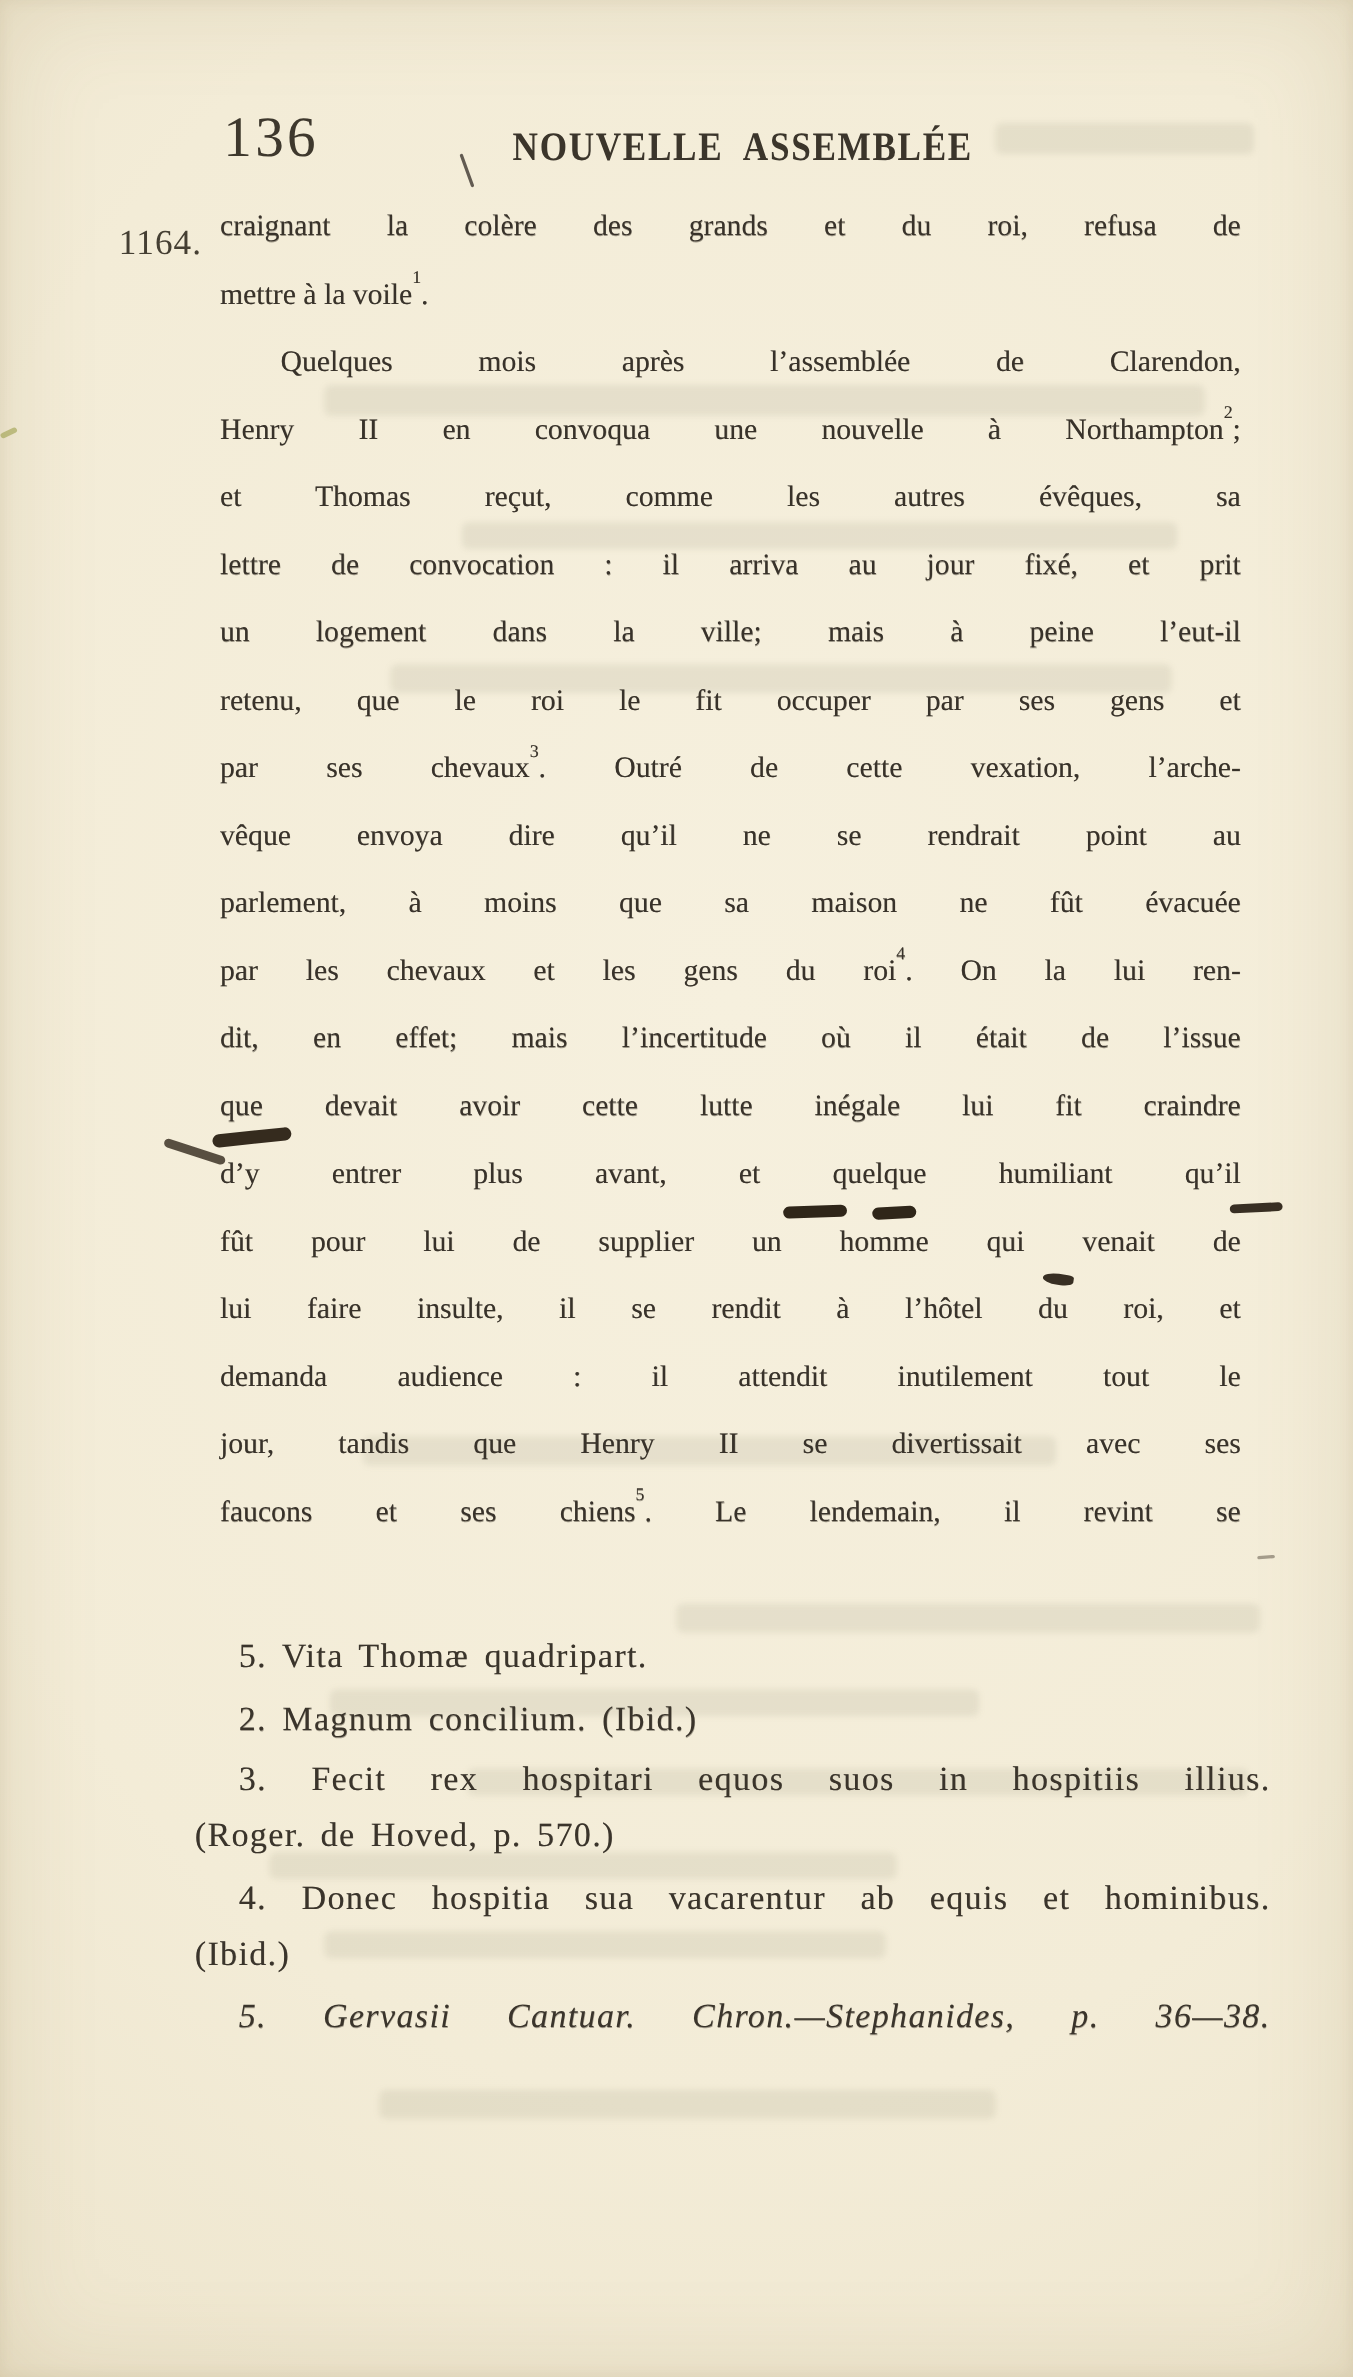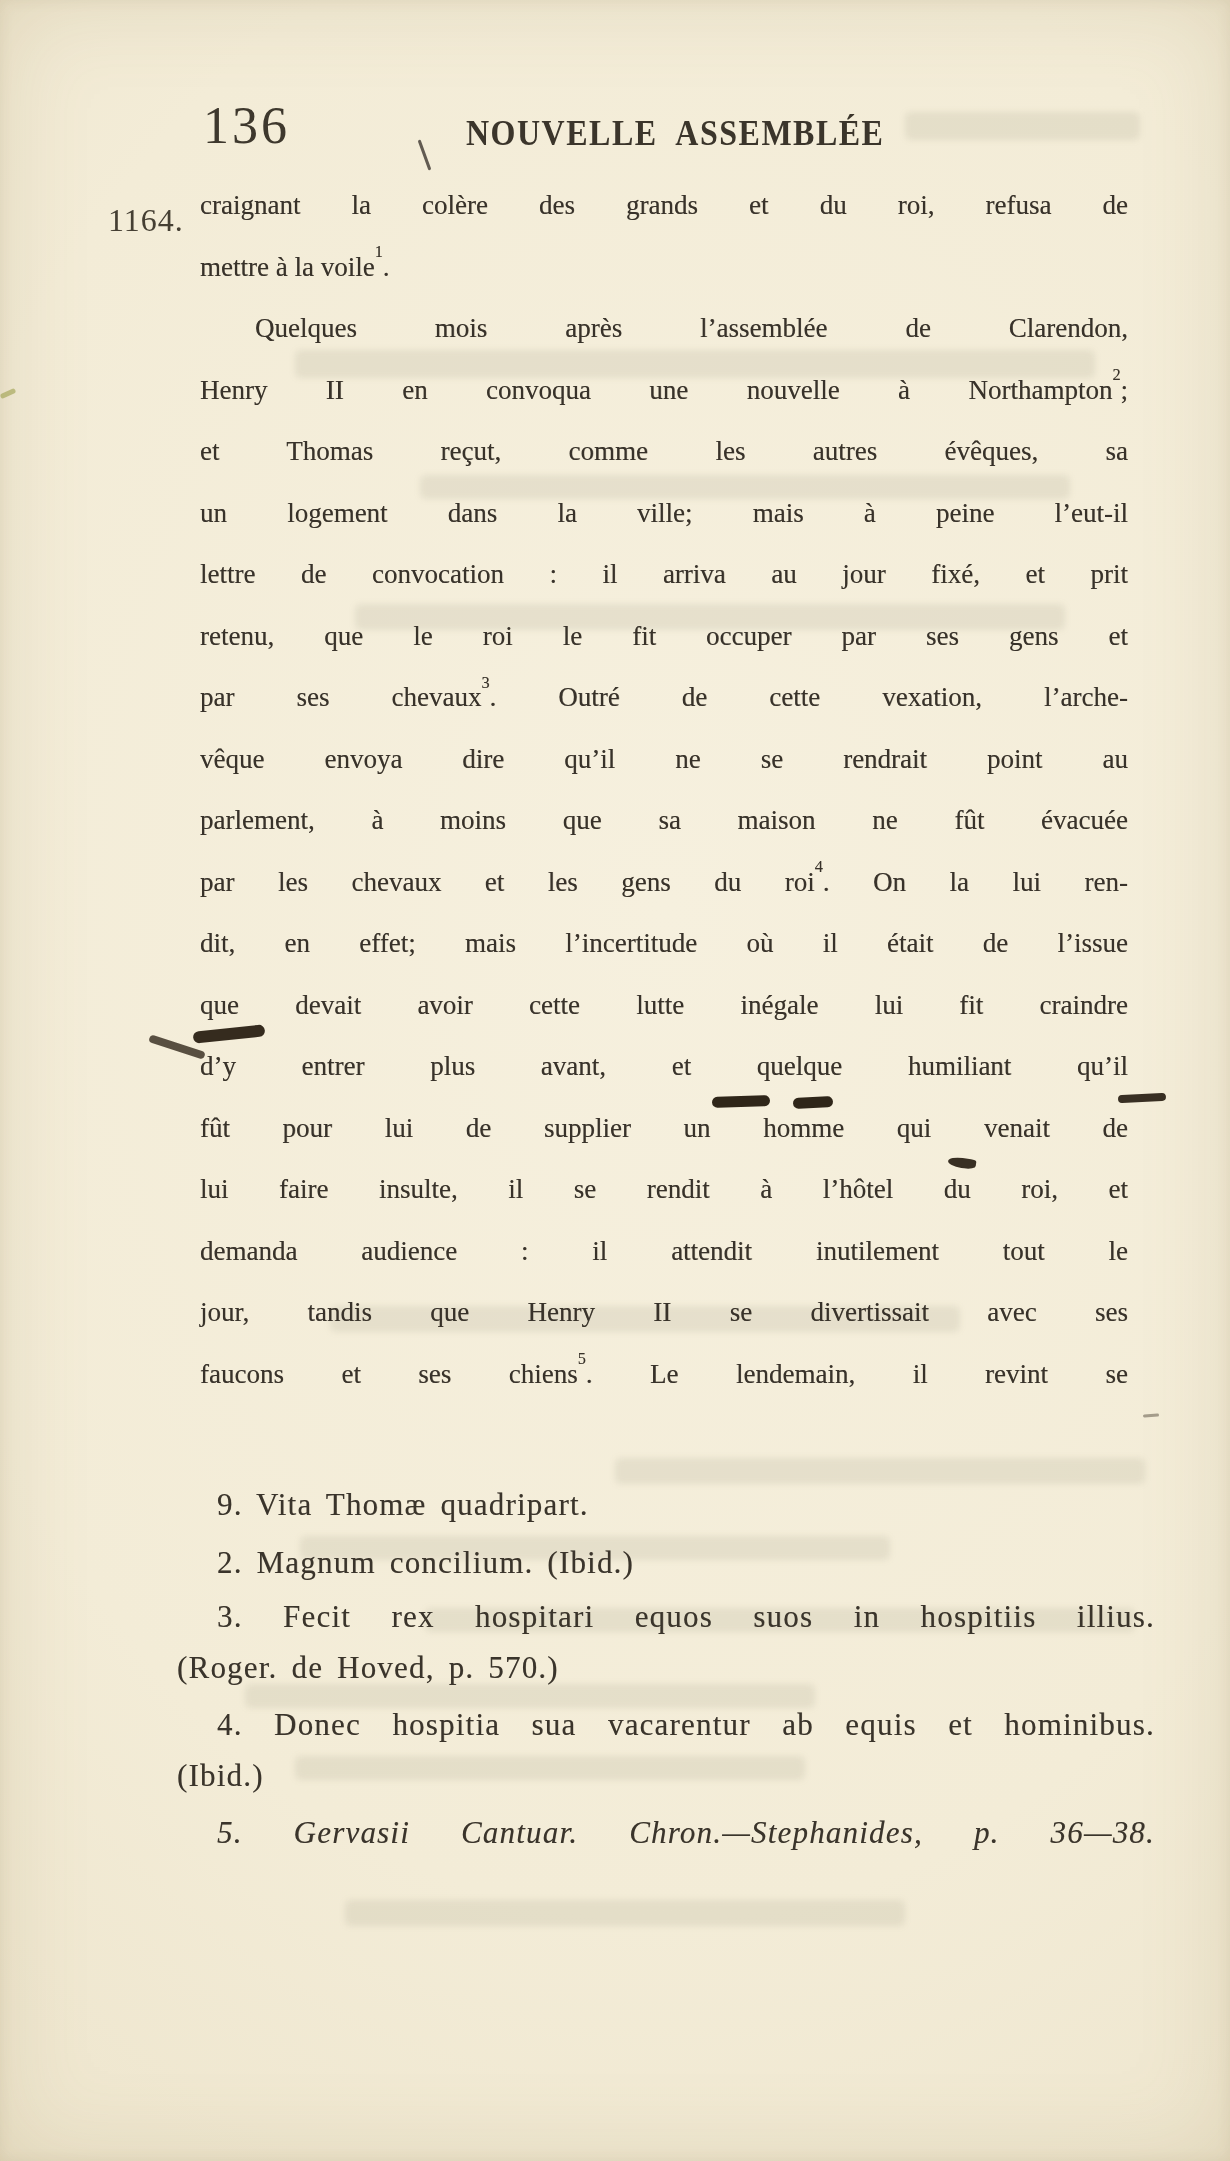--- a/index.html
+++ b/index.html
@@ -89,40 +89,40 @@
   <div class="pagenum">136</div>
   <div class="runhead">NOUVELLE ASSEMBLÉE</div>
   <div class="marginnote">1164.</div>
 
   <div class="bodytext" id="body-lines">
       <div class="line">craignant la colère des grands et du roi, refusa de</div>
       <div class="line noj">mettre à la voile<sup>1</sup>.</div>
       <div class="line ind">Quelques mois après l’assemblée de Clarendon,</div>
       <div class="line">Henry II en convoqua une nouvelle à Northampton<sup>2</sup>;</div>
       <div class="line">et Thomas reçut, comme les autres évêques, sa</div>
+      <div class="line">lettre de convocation : il arriva au jour fixé, et prit</div>
       <div class="line">un logement dans la ville; mais à peine l’eut-il</div>
-      <div class="line">lettre de convocation : il arriva au jour fixé, et prit</div>
       <div class="line">retenu, que le roi le fit occuper par ses gens et</div>
       <div class="line">par ses chevaux<sup>3</sup>. Outré de cette vexation, l’arche-</div>
       <div class="line">vêque envoya dire qu’il ne se rendrait point au</div>
       <div class="line">parlement, à moins que sa maison ne fût évacuée</div>
       <div class="line">par les chevaux et les gens du roi<sup>4</sup>. On la lui ren-</div>
       <div class="line">dit, en effet; mais l’incertitude où il était de l’issue</div>
       <div class="line">que devait avoir cette lutte inégale lui fit craindre</div>
       <div class="line">d’y entrer plus avant, et quelque humiliant qu’il</div>
       <div class="line">fût pour lui de supplier un homme qui venait de</div>
       <div class="line">lui faire insulte, il se rendit à l’hôtel du roi, et</div>
       <div class="line">demanda audience : il attendit inutilement tout le</div>
       <div class="line">jour, tandis que Henry II se divertissait avec ses</div>
       <div class="line">faucons et ses chiens<sup>5</sup>. Le lendemain, il revint se</div>
     </div>
 
   <div id="footnotes">
       <div class="fn fn0">
-        <div class="fline">9. Vita Thomæ quadripart.</div>
+        <div class="fline">5. Vita Thomæ quadripart.</div>
       </div>
       <div class="fn fn1">
         <div class="fline">2. Magnum concilium. (Ibid.)</div>
       </div>
       <div class="fn fn2">
         <div class="fline jst">3. Fecit rex hospitari equos suos in hospitiis illius.</div>
         <div class="fline">(Roger. de Hoved, p. 570.)</div>
       </div>
       <div class="fn fn3">
         <div class="fline jst">4. Donec hospitia sua vacarentur ab equis et hominibus.</div>

